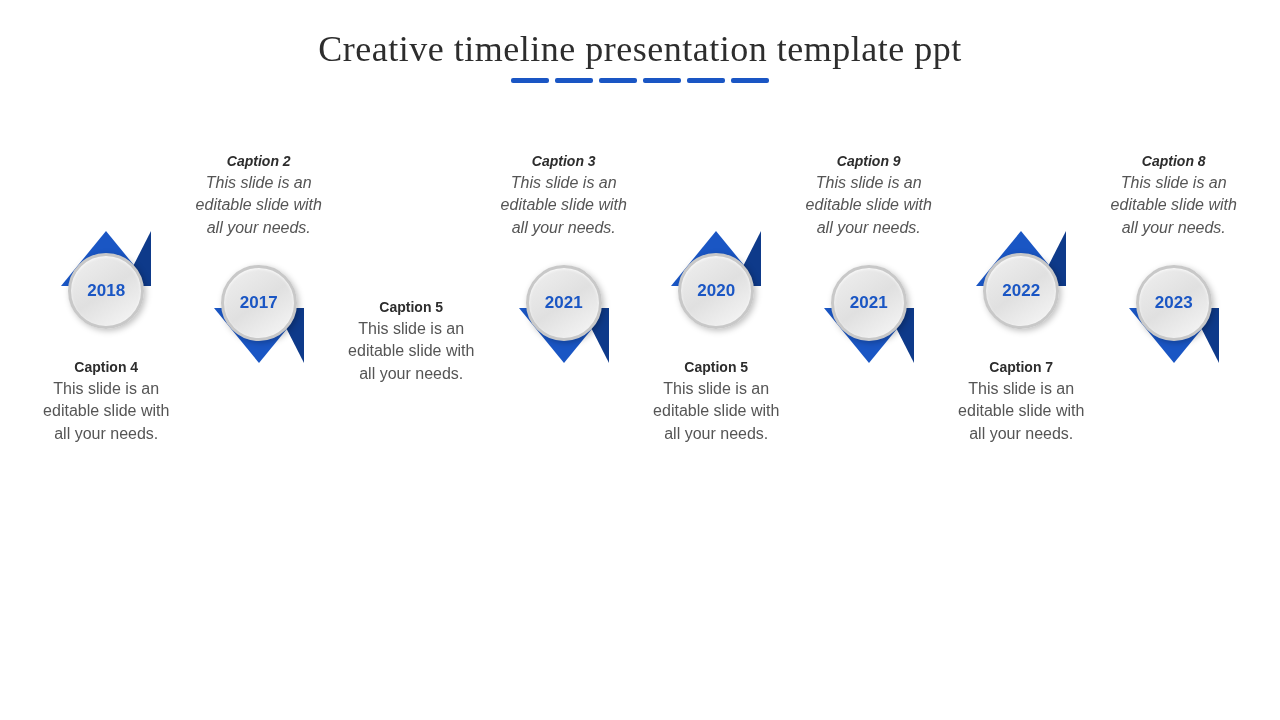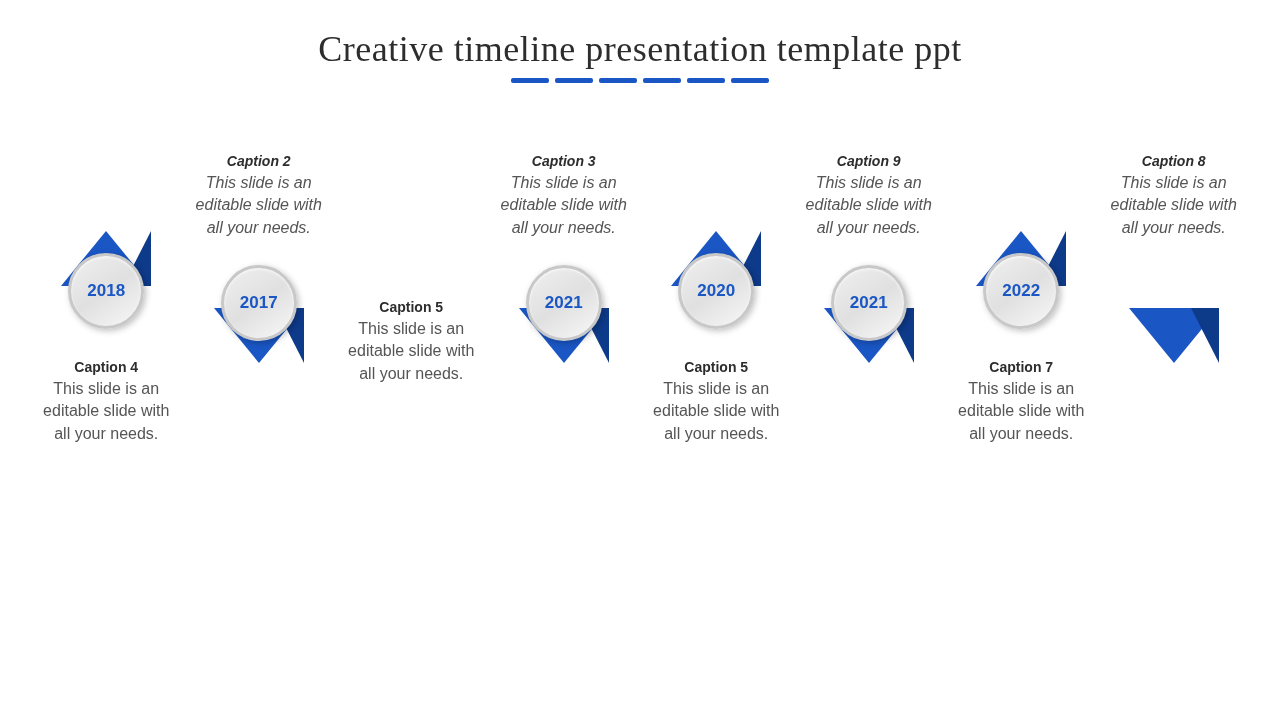--- a/index.html
+++ b/index.html
@@ -254,18 +254,21 @@
     </div>
 
     <div class="timeline-item">
       <div class="caption-above">
         <div class="caption-title">Caption 8</div>
         <div class="caption-text">This slide is an editable slide with all your needs.</div>
       </div>
       <div class="diamond-wrapper" style="position:relative;width:90px;height:120px;">
         <div style="position:absolute;bottom:0;left:0;width:0;height:0;border-left:45px solid transparent;border-right:45px solid transparent;border-top:55px solid #1a56c4;"></div>
         <div style="position:absolute;bottom:0;right:0;width:0;height:0;border-left:28px solid transparent;border-right:0px solid transparent;border-top:55px solid #0e3a8a;"></div>
+        <div class="circle-year">
+          <span class="year-text">2023</span>
+        </div>
       </div>
       <div class="spacer-below"></div>
     </div>
 
   </div>
 </div>
 
 </body></html>

